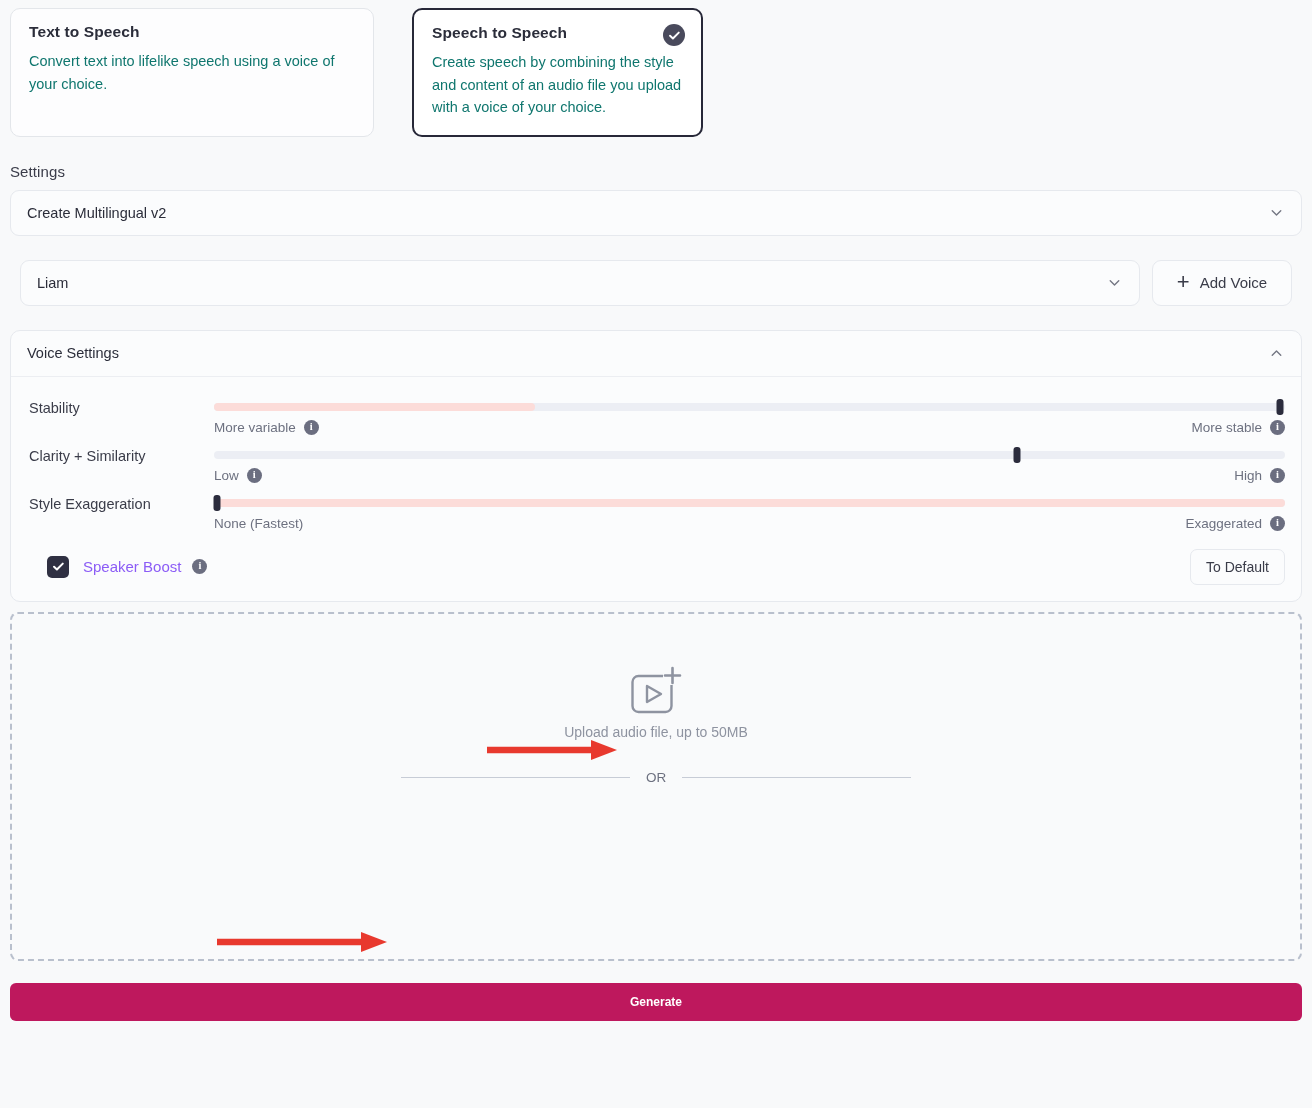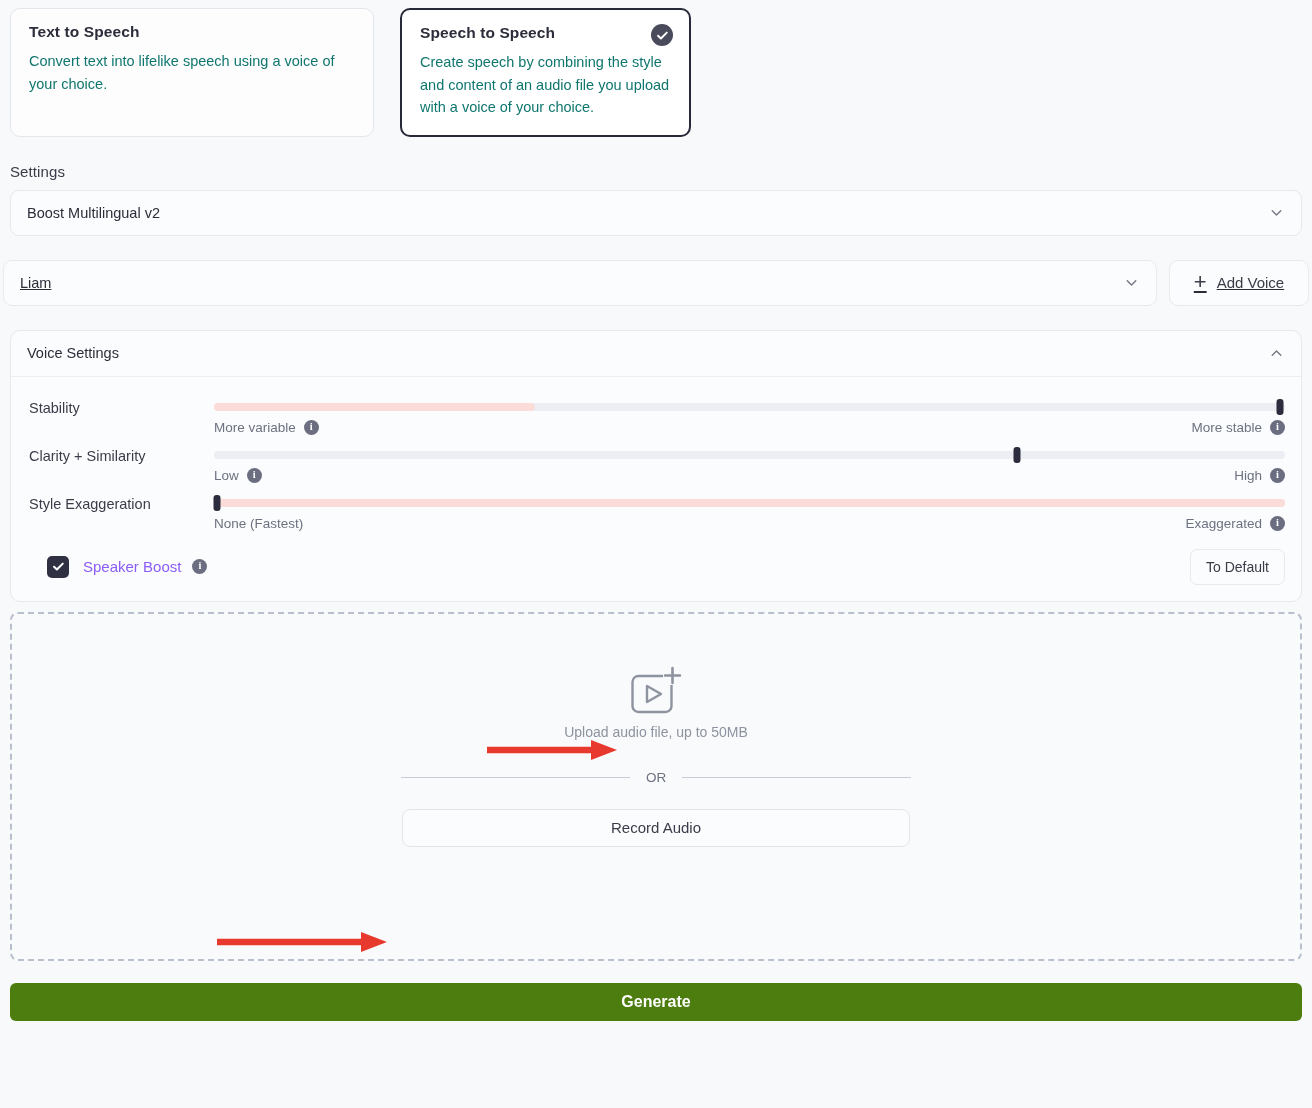--- a/index.html
+++ b/index.html
@@ -6,21 +6,21 @@
   html, body {
     width: 1312px; height: 1108px;
     background: #f8f9fa;
     font-family: "Liberation Sans", sans-serif;
     color: #2b2d3a;
     overflow: hidden;
   }
   .page { position: relative; width: 1312px; height: 1108px; }
 
   
-  .mode-row { display: flex; gap: 26px; padding: 8px 10px 0 10px; }
+  .mode-row { display: flex; gap: 38px; padding: 8px 10px 0 10px; }
   .mode-card {
     width: 364px; min-height: 116px;
     background: #fdfdfe;
     border: 1px solid #e3e6ea;
     border-radius: 10px;
     padding: 14px 18px 16px 18px;
     position: relative;
   }
   .mode-card.selected {
     border: 2px solid #272838;
@@ -42,21 +42,21 @@
   
   .select-wrap { padding: 0 10px; }
   .select {
     height: 46px; background: #fbfcfd;
     border: 1px solid #e6e9ee; border-radius: 9px;
     display: flex; align-items: center; padding: 0 16px;
     font-size: 14.5px; color: #2b2d3a; position: relative;
   }
   .select .val { flex: 1; }
   .chev { color: #5c5f6d; opacity: .85; display: flex; }
-  .row-voice { display: flex; gap: 12px; padding: 0 3px; margin-top: 24px; text-decoration: underline; }
+  .row-voice { display: flex; gap: 12px; padding: 0 20px; margin-top: 24px; }
   .row-voice .select { flex: 1; }
   .add-voice {
     width: 140px; height: 46px; background: #fbfcfd;
     border: 1px solid #e6e9ee; border-radius: 9px;
     display: flex; align-items: center; justify-content: center; gap: 10px;
     font-size: 15px; color: #3a3c49;
   }
   .plus { font-size: 22px; font-weight: 300; line-height: 1; color: #3a3c49; margin-top: -2px; }
 
   
@@ -125,21 +125,21 @@
   .record-btn {
     margin-top: 24px; width: 508px; height: 38px;
     border: 1px solid #e2e6ec; border-radius: 8px; background: #fbfcfd;
     display: flex; align-items: center; justify-content: center;
     font-size: 15px; color: #3a3c49;
   }
 
   
   .generate {
     margin: 22px 10px 0 10px; height: 38px; border-radius: 6px;
-    background: #4d7c0f; color: #fff; font-size: 16px; font-weight: 700;
+    background: #be185d; color: #fff; font-size: 12px; font-weight: 700;
     display: flex; align-items: center; justify-content: center;
   }
 
   
   .arrow { position: absolute; pointer-events: none; }
   .arrow-1 { left: 485px; top: 736px; }
   .arrow-2 { left: 215px; top: 928px; }
 </style>
 </head>
 <body>
@@ -159,21 +159,21 @@
             <path d="M2.2 7.3 L5.3 10.2 L11.6 3.9" stroke="#ffffff" stroke-width="2.1" fill="none" stroke-linecap="round" stroke-linejoin="round"></path>
           </svg>
       </div>
     </div>
   </div>
 
   <div class="section-label">Settings</div>
 
   <div class="select-wrap">
     <div class="select">
-      <span class="val">Boost Multilingual v2</span>
+      <span class="val">Create Multilingual v2</span>
       <span class="chev">
         <svg width="17" height="17" viewBox="0 0 20 20">
             <path d="M5 8 L10 13 L15 8" stroke="currentColor" stroke-width="1.6" fill="none" stroke-linecap="round" stroke-linejoin="round"></path>
           </svg>
       </span>
     </div>
   </div>
 
   <div class="row-voice">
     <div class="select">
@@ -286,21 +286,20 @@
       </svg>
     </div>
     <div class="dz-sub">Upload audio file, up to 50MB</div>
 
     <div class="or-row">
       <div class="or-line"></div>
       <div class="or-text">OR</div>
       <div class="or-line"></div>
     </div>
 
-    <div class="record-btn">Record Audio</div>
   </div>
 
   <div class="generate">Generate</div>
 
   <div class="arrow arrow-1">
     <svg width="135" height="28" viewBox="0 0 135 28">
       <path d="M2 14 L108 14" stroke="#e8392e" stroke-width="6.5" stroke-linecap="butt"></path>
       <path d="M106 4 L132 14 L106 24 Z" fill="#e8392e"></path>
     </svg>
   </div>

